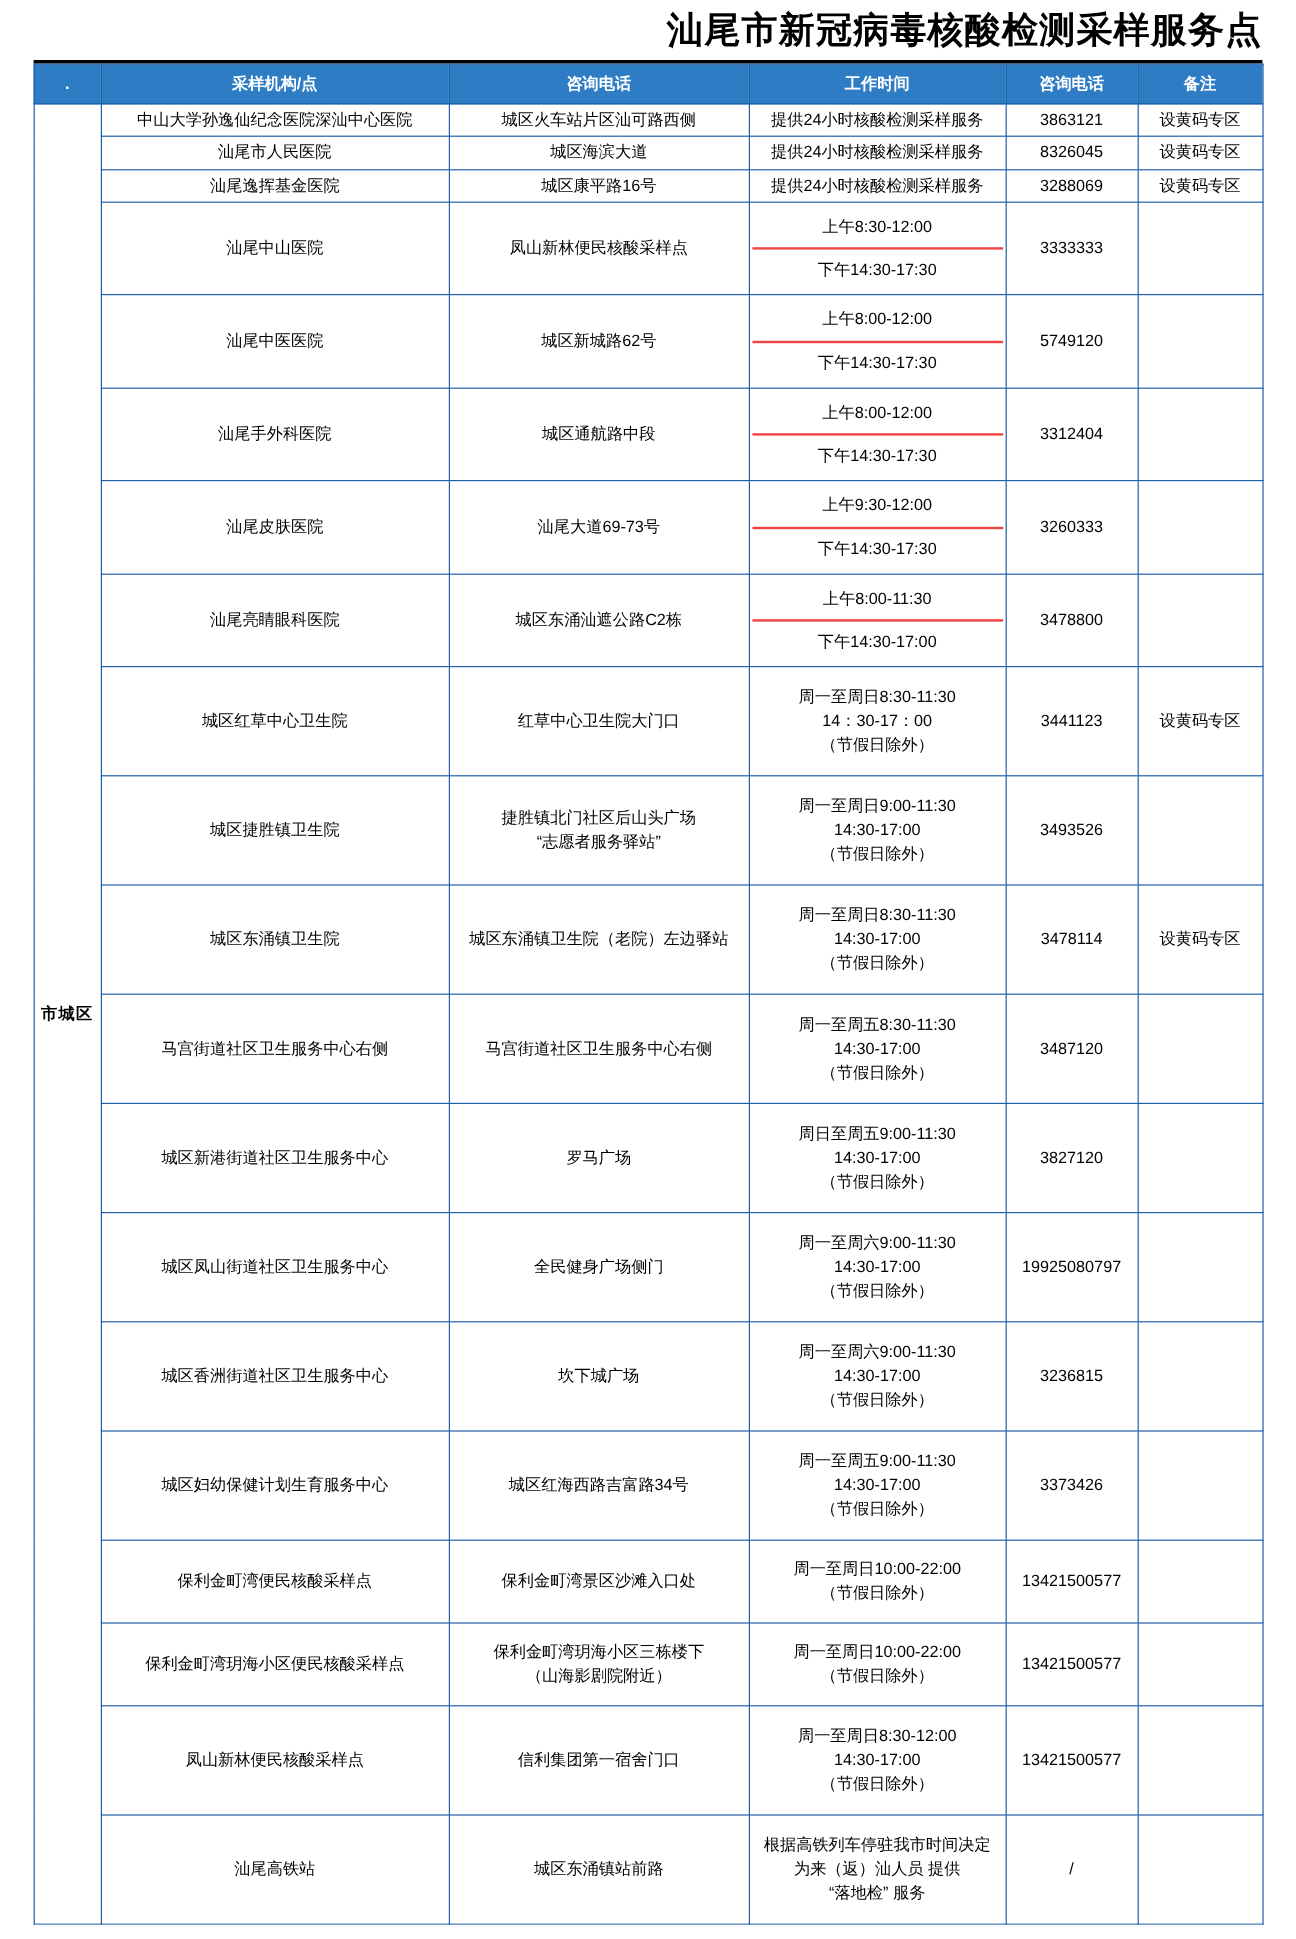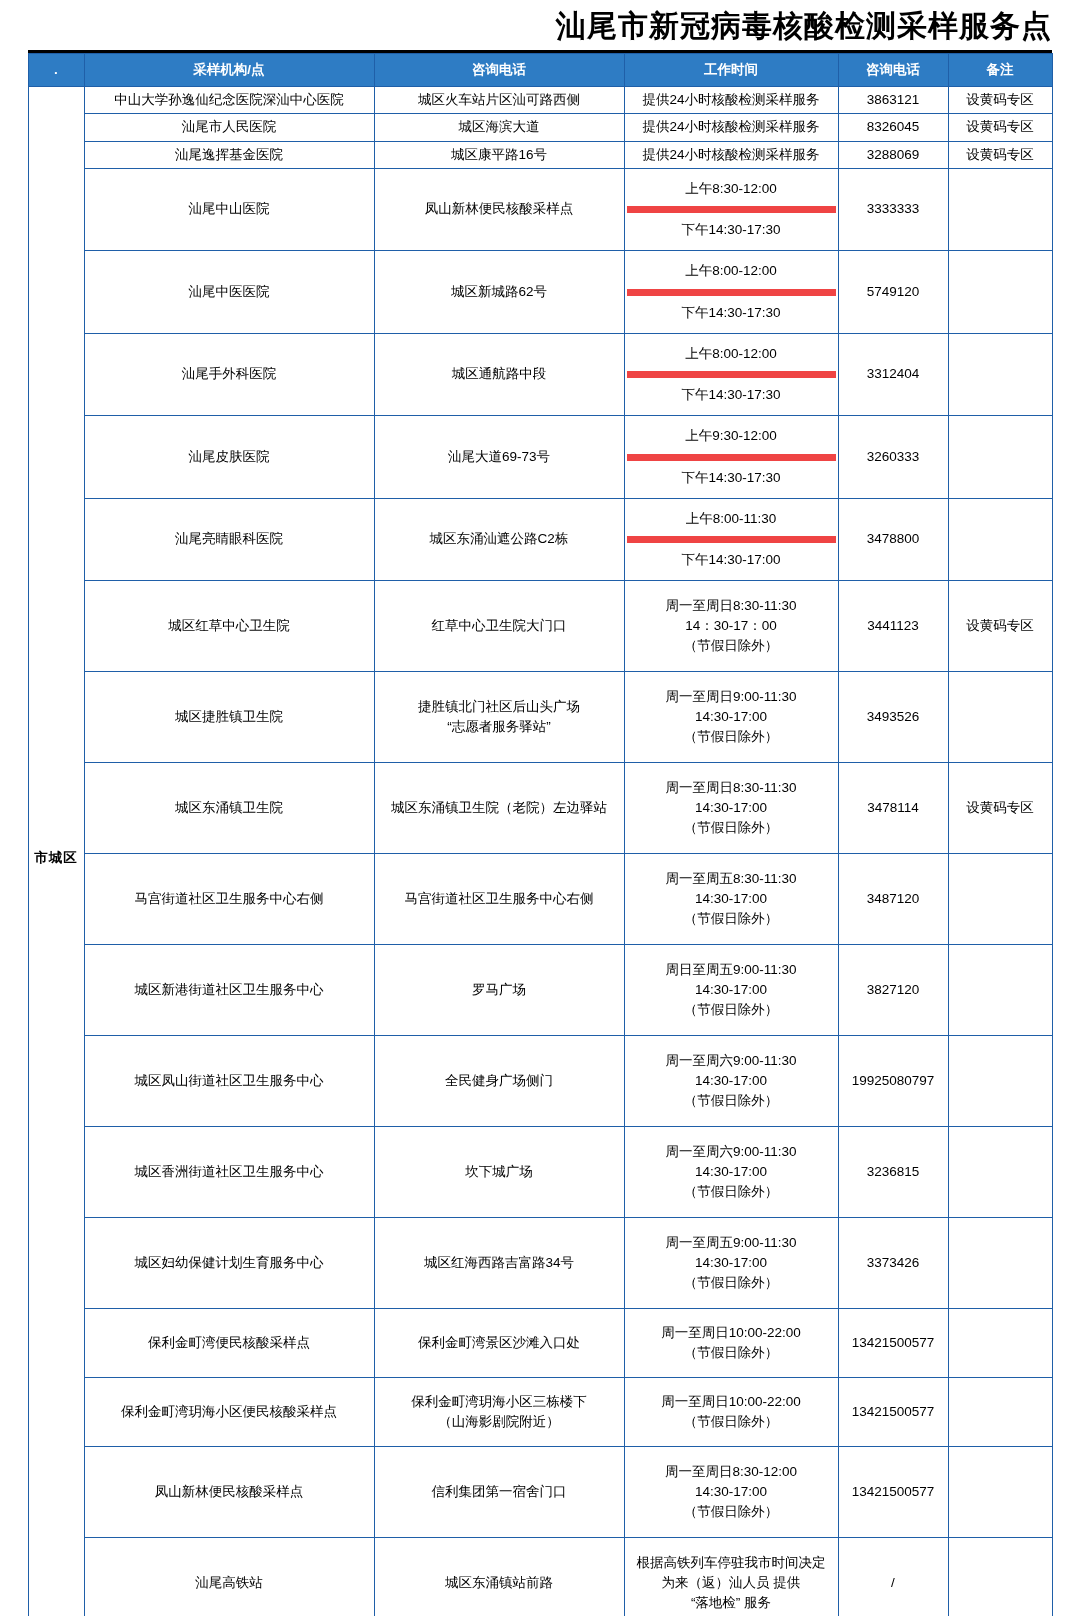--- a/index.html
+++ b/index.html
@@ -63,21 +63,21 @@
   .region-cell {
     font-weight: bold;
     font-size: 14px;
     letter-spacing: 1px;
     margin-top: 36px;
   }
   .time-split {
     padding: 0;
   }
   .time-split .sub {
-    border-bottom: 7px solid #ef4444;
+    border-bottom: 2px solid #ef4444;
     padding: 7px 2px;
   }
   .time-split .sub:last-child {
     border-bottom: none;
   }
   .multi {
     line-height: 1.55;
     padding: 5px 2px;
     margin-top: 40px;
   }

